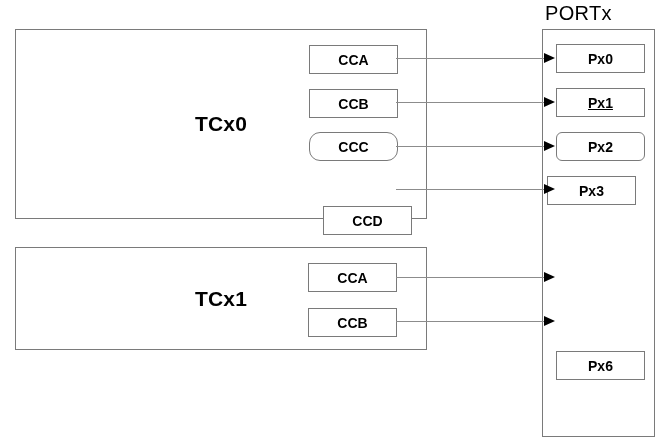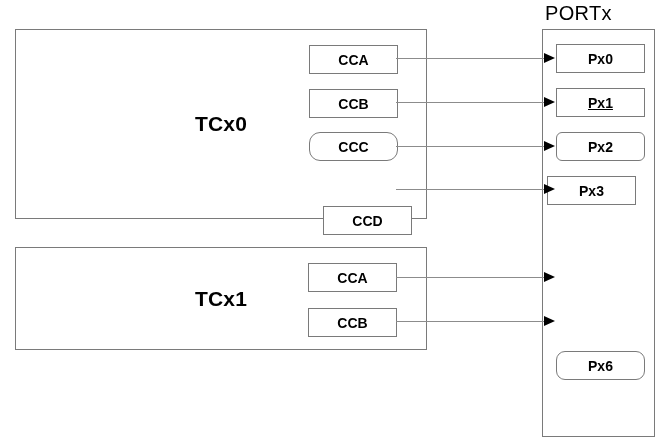--- a/index.html
+++ b/index.html
@@ -46,21 +46,21 @@
   
   #tcx1-cca { left: 292px; top: 15px; }
   #tcx1-ccb { left: 292px; top: 60px; }
   
   #pin-px0 { left: 13px; top: 14px; }
   #pin-px1 { left: 13px; top: 58px; text-decoration: underline; }
   #pin-px2 { left: 13px; top: 102px; border-radius: 6px; }
   #pin-px3 { left: 4px; top: 146px; }
   #pin-px4 { left: 13px; top: 234px; }
   #pin-px5 { left: 13px; top: 278px; }
-  #pin-px6 { left: 13px; top: 321px; border-radius: 9px; }
+  #pin-px6 { left: 13px; top: 321px; }
   #pin-px7 { left: 13px; top: 366px; }
   .port-title {
     position: absolute;
     left: 545px; top: 2px;
     font-size: 20px; font-weight: normal;
     letter-spacing: 0.3px;
   }
   .arrow {
     position: absolute;
     left: 396px;

